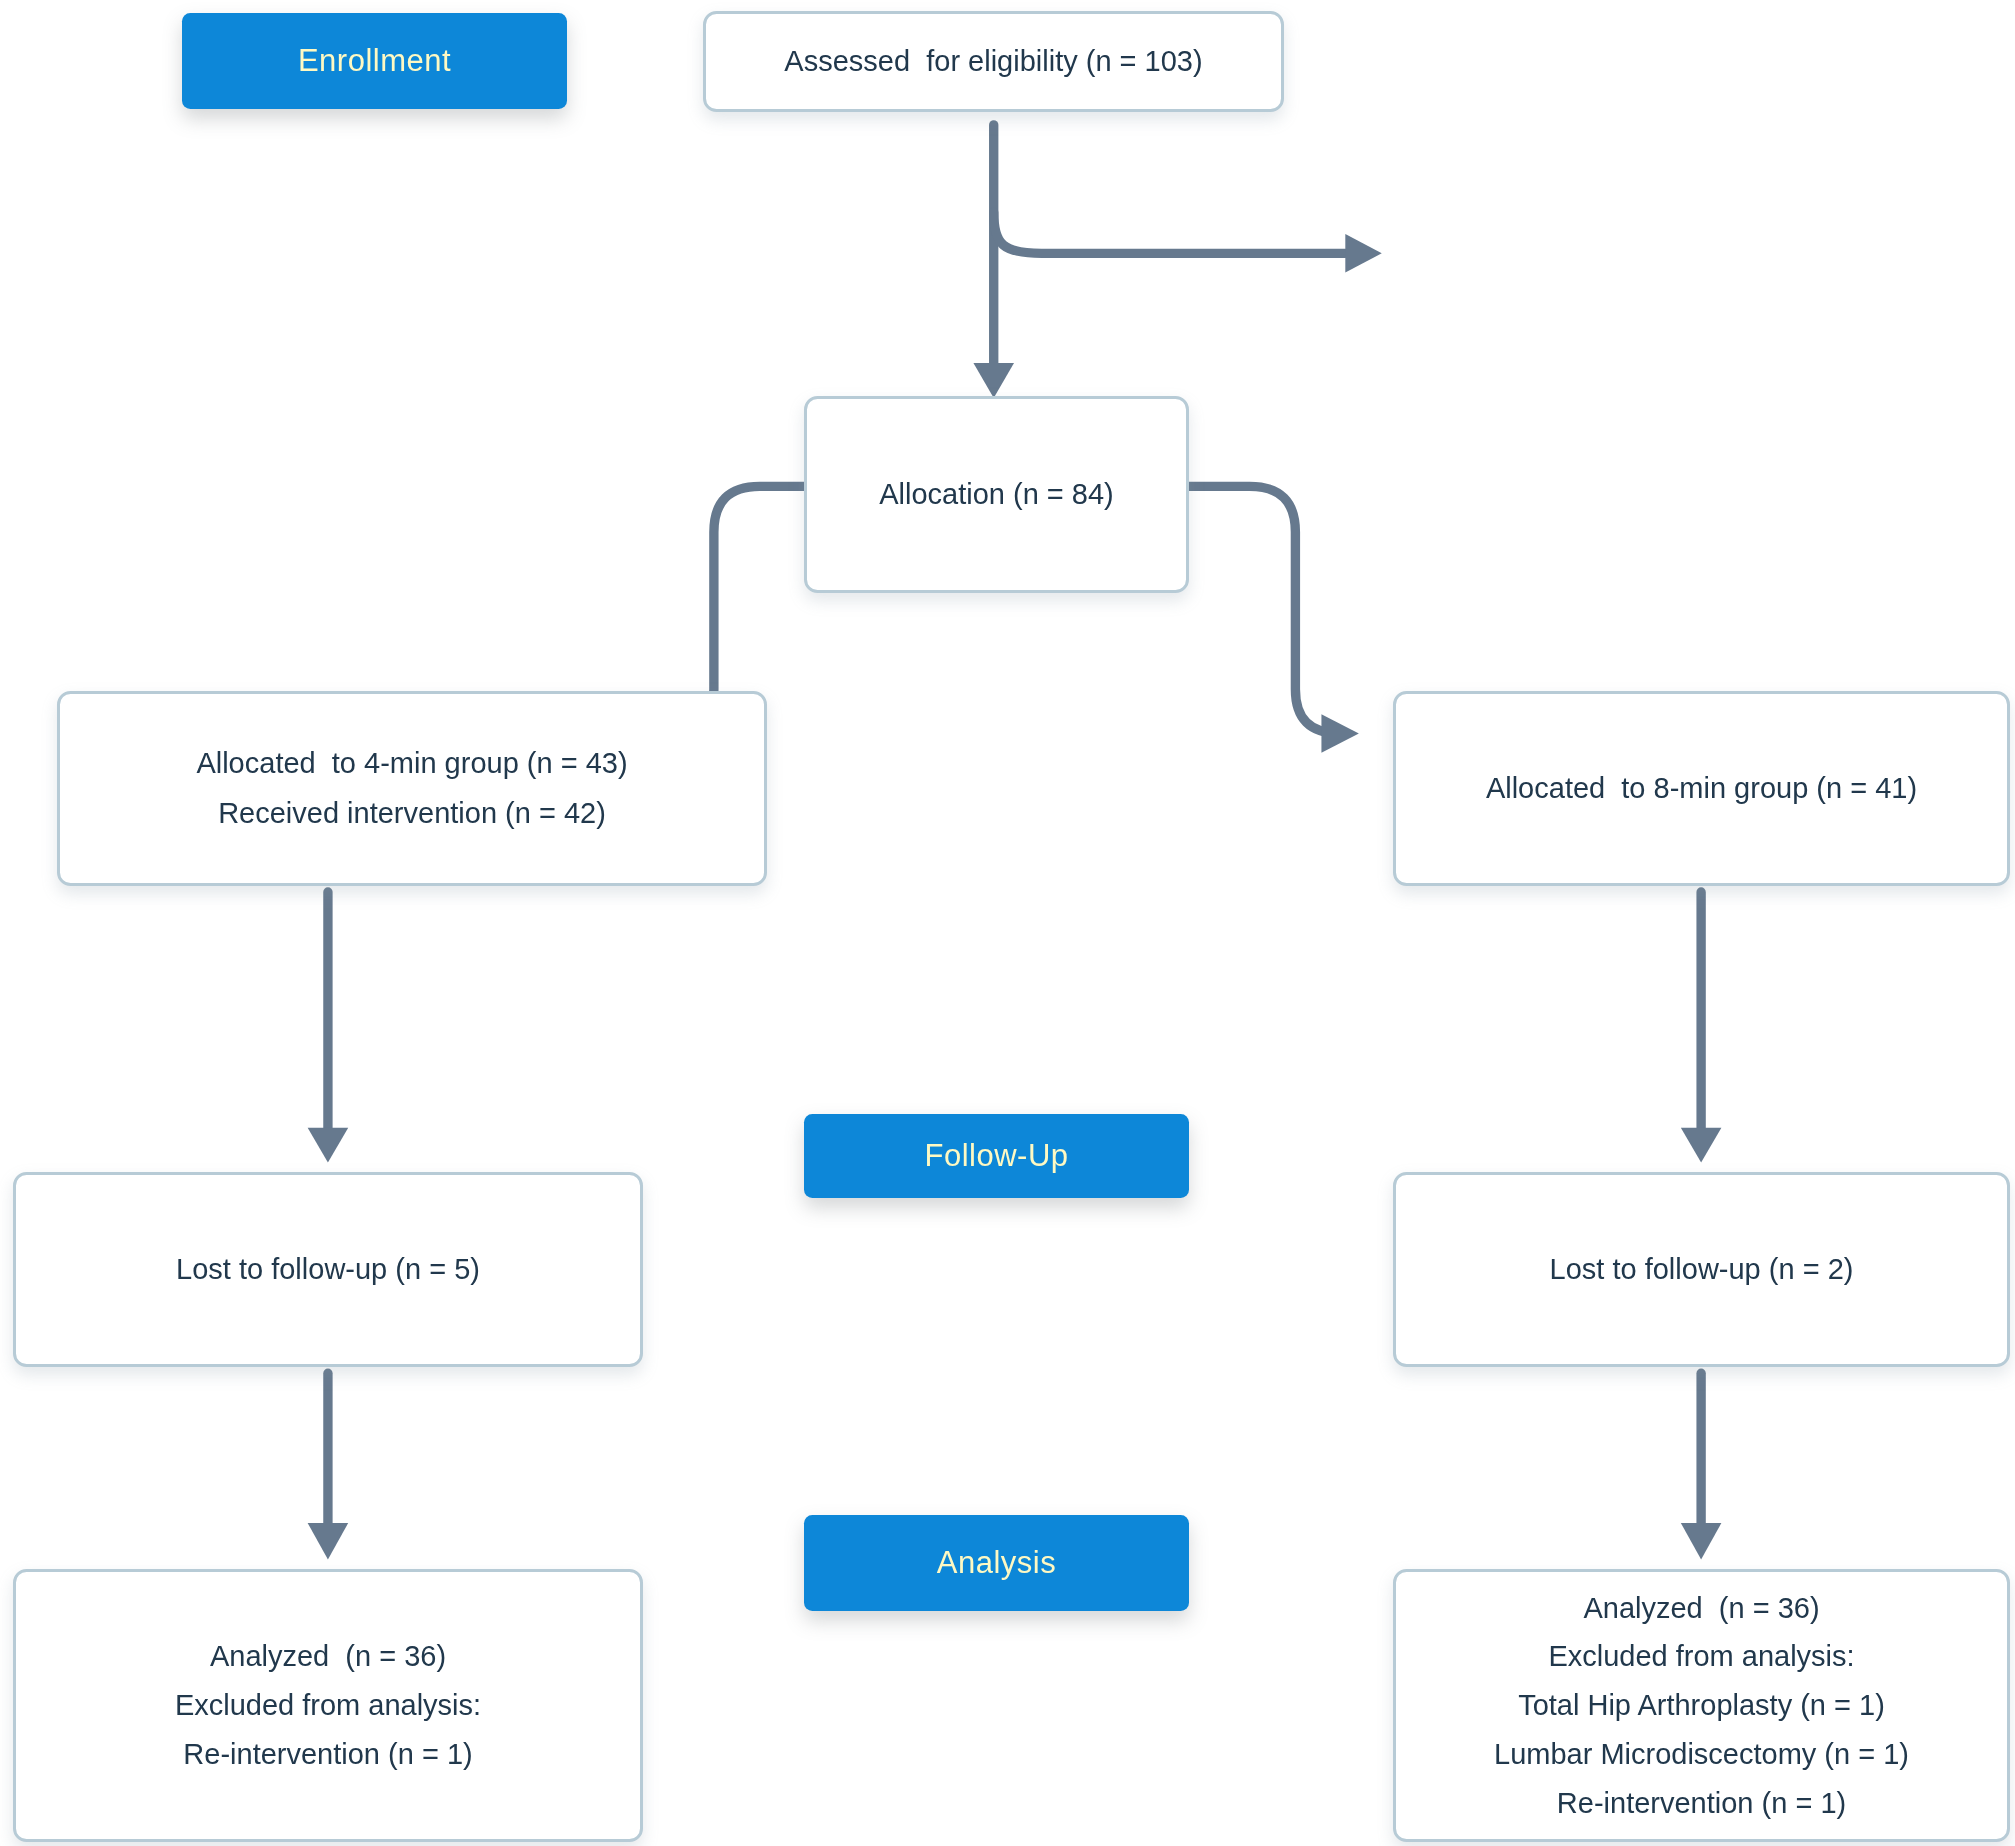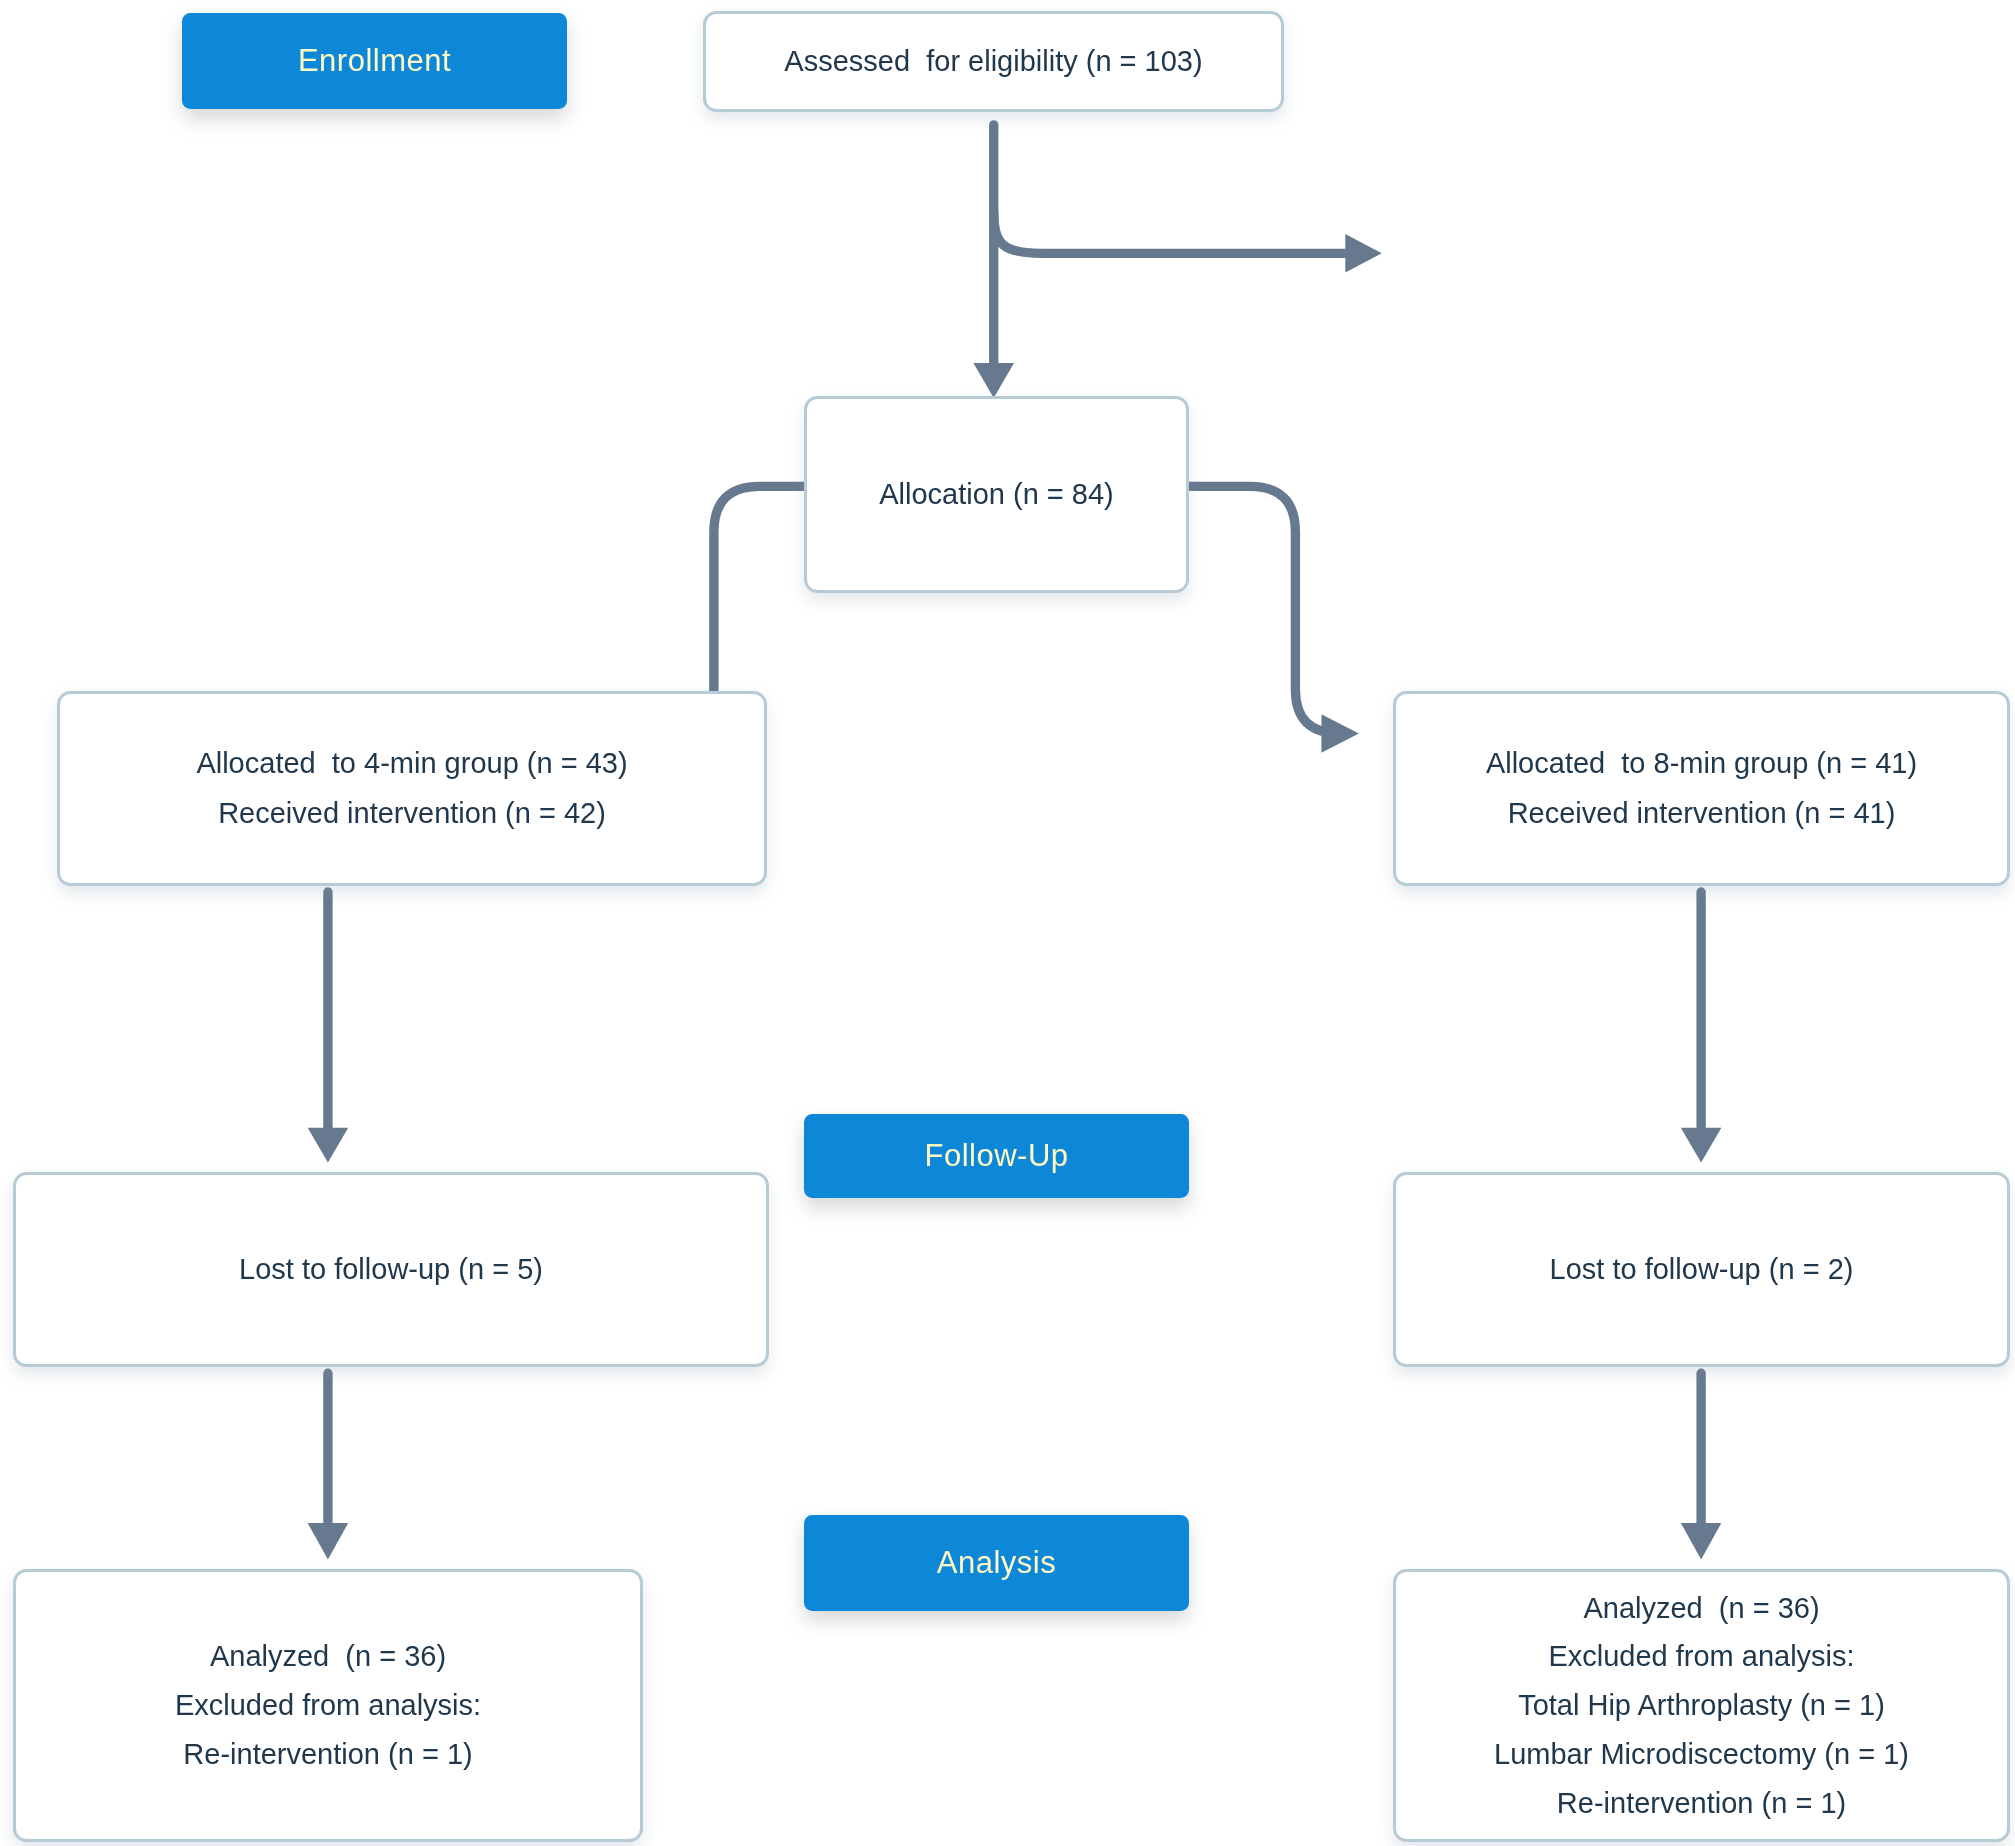--- a/index.html
+++ b/index.html
@@ -99,24 +99,23 @@
     <div class="bline">Allocation (n = 84)</div>
   </div>
 
   <div class="flow-box" style="left:13px;top:691px;width:710px;height:195px;margin-left:44px;">
     <div class="bline">Allocated  to 4-min group (n = 43)</div>
     <div class="bline">Received intervention (n = 42)</div>
   </div>
 
   <div class="flow-box" style="left:1393px;top:691px;width:617px;height:195px;">
     <div class="bline">Allocated  to 8-min group (n = 41)</div>
-    <div class="bline">Received intervention (n = 41)</div>
   </div>
 
-  <div class="flow-box" style="left:13px;top:1172px;width:756px;height:195px;">
+  <div class="flow-box" style="left:13px;top:1172px;width:630px;height:195px;">
     <div class="bline">Lost to follow-up (n = 5)</div>
   </div>
 
   <div class="flow-box" style="left:1393px;top:1172px;width:617px;height:195px;">
     <div class="bline">Lost to follow-up (n = 2)</div>
   </div>
 
   <div class="flow-box" style="left:13px;top:1569px;width:630px;height:273px;">
     <div class="bline">Analyzed  (n = 36)</div>
     <div class="bline">Excluded from analysis:</div>

